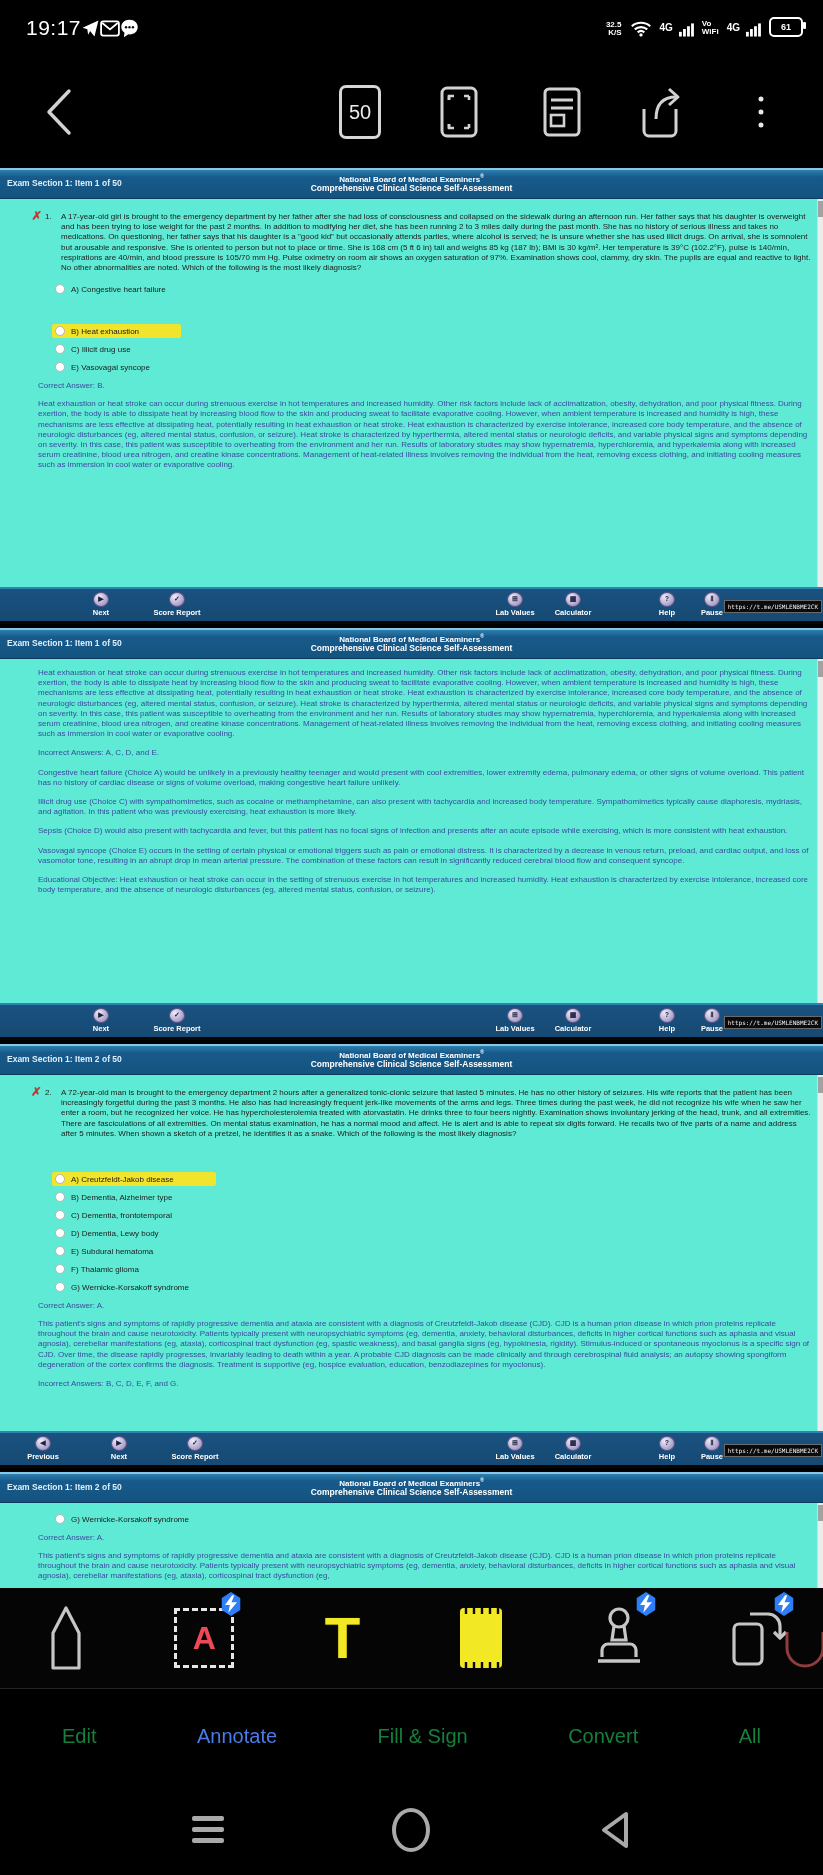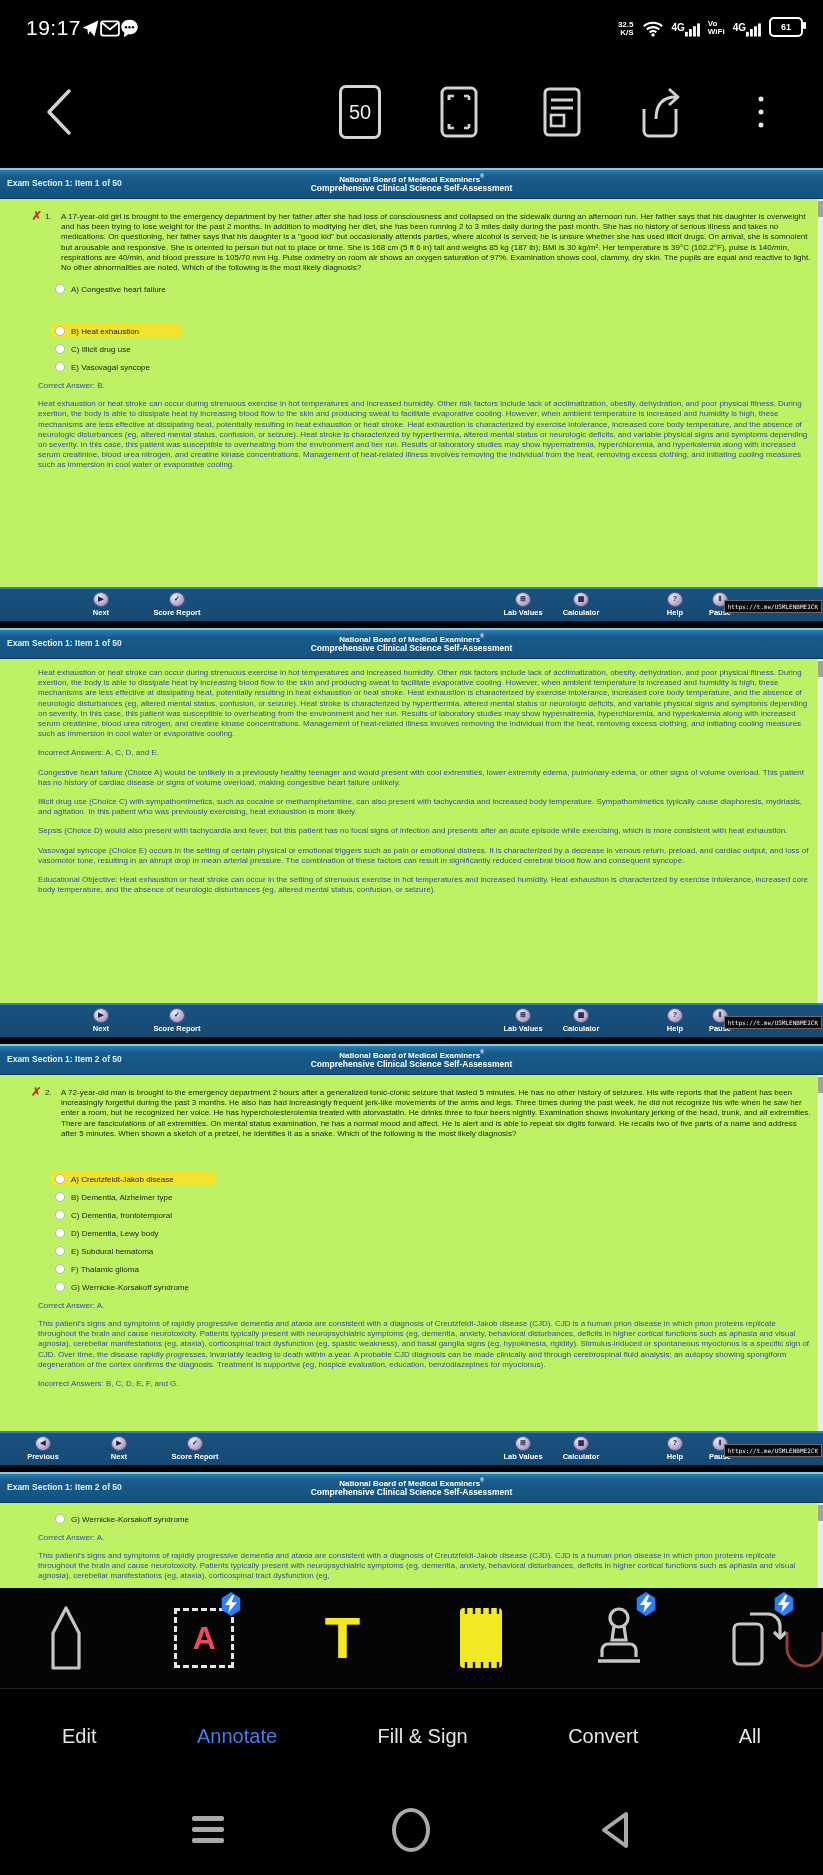--- a/index.html
+++ b/index.html
@@ -5,36 +5,36 @@
   html,body{margin:0;padding:0;}
   body{width:823px;height:1875px;position:relative;background:#000;font-family:"Liberation Sans",sans-serif;overflow:hidden;}
   svg{display:block;}
 
   
   .status-bar{position:absolute;top:0;left:0;right:0;height:56px;display:flex;align-items:center;justify-content:space-between;padding:0 20px 0 26px;box-sizing:border-box;color:#fff;}
   .sb-left{display:flex;align-items:center;}
   .sb-time{font-size:21px;letter-spacing:.5px;}
   .sb-right{display:flex;align-items:flex-end;gap:8px;padding-bottom:3px;}
   .sb-speed{font-size:8px;line-height:8px;font-weight:bold;text-align:right;}
-  .sb-netgrp{display:flex;align-items:flex-end;gap:0;}
+  .sb-netgrp{display:flex;align-items:flex-end;gap:6px;}
   .sb-netlabel{font-size:10px;font-weight:bold;line-height:9px;margin-bottom:5px;}
   .sb-vowifi{font-size:8px;line-height:8px;font-weight:bold;text-align:left;margin-bottom:1px;}
   .sb-batt{width:30px;height:16px;border:2px solid #fff;border-radius:5px;display:flex;align-items:center;justify-content:center;font-size:9px;font-weight:bold;position:relative;margin-bottom:0;}
   .sb-batt:after{content:"";position:absolute;right:-5px;top:3px;width:3px;height:7px;background:#fff;border-radius:1px;}
 
   
   .app-toolbar{position:absolute;top:56px;left:0;right:0;height:112px;background:#000;}
   .tb-item{position:absolute;top:50%;transform:translate(-50%,-50%);}
   .tb-pagebox{width:36px;height:48px;border:3px solid #d6d6d6;border-radius:7px;color:#ededed;font-size:20px;display:flex;align-items:center;justify-content:center;}
   .tb-dots{display:flex;flex-direction:column;gap:8px;}
   .tb-dots span{width:5px;height:5px;border-radius:50%;background:#e8e8e8;}
 
   
   #pdf-area{position:absolute;top:168px;left:0;width:823px;height:1420px;background:#000;overflow:hidden;}
-  .page{background:#bef264;position:relative;margin-bottom:4px;overflow:hidden;display:flex;flex-direction:column;}
+  .page{background:#5eead4;position:relative;margin-bottom:4px;overflow:hidden;display:flex;flex-direction:column;}
   .page-h1{height:456px;} .page-h2{height:412px;} .page-h3{height:424px;} .page-h4{height:116px;}
   .page-header{height:30px;flex:none;position:relative;display:flex;align-items:center;border-bottom:1px solid #0c3a5e;
     background:linear-gradient(180deg,#86c7e7 0,#86c7e7 2px,#2d7fae 2px,#175a8b 9px,#14537f 100%);}
   .ph-left{color:#dceffb;font-size:8.5px;font-weight:bold;padding-left:7px;position:relative;z-index:2;}
   .ph-center{position:absolute;left:0;right:0;text-align:center;color:#fff;font-weight:bold;z-index:1;}
   .ph-line1{font-size:8px;} .ph-line1 sup{font-size:5px;}
   .ph-line2{font-size:8.5px;}
   .page-body{flex:1;position:relative;}
   .q-row{display:flex;margin:13px 10px 0 30px;}
   .q-mark{color:#c23531;font-size:12px;font-weight:bold;width:15px;flex:none;transform:translateY(-3px) rotate(4deg);}
@@ -48,39 +48,39 @@
   .opt-label{font-size:8px;color:#1c1c1c;margin-left:6px;white-space:nowrap;}
   .answer{font-size:8px;color:#3b4ba1;margin:7px 10px 0 38px;}
   .para{font-size:8px;line-height:10.2px;color:#3b4ba1;margin:9px 10px 0 38px;}
   .page-scrollbar{position:absolute;right:0;top:0;bottom:0;width:5px;background:#ececec;border-left:1px solid #d8d8d8;}
   .page-scroll-thumb{position:absolute;top:2px;right:0;width:5px;height:16px;background:#a2a2a2;}
 
   .exam-nav{flex:none;height:34px;position:relative;display:flex;align-items:center;border-bottom:3px solid #060606;
     background:linear-gradient(180deg,#2f84b4 0,#2f84b4 2px,#1a517f 2px,#164a74 100%);}
   .nav-group-left{display:flex;gap:18px;padding-left:72px;align-items:center;}
   .page-p3 .nav-group-left{padding-left:14px;}
-  .nav-group-right{position:absolute;right:74px;display:flex;align-items:center;}
+  .nav-group-right{position:absolute;right:82px;display:flex;align-items:center;}
   .nav-btn{display:flex;flex-direction:column;align-items:center;width:58px;}
   .nav-btn.m-help{margin-left:36px;} .nav-btn.m-pause{margin-left:-13px;}
   .nav-btn-icon{width:14px;height:13px;border-radius:50%;border:1px solid #5f5787;color:#1d1d3d;font-size:7px;line-height:11px;text-align:center;font-weight:bold;
     background:radial-gradient(circle at 35% 30%,#efedf8,#a79ec9 70%,#7c72a8);}
   .nav-btn-label{font-size:7.5px;font-weight:bold;color:#fff;margin-top:1px;white-space:nowrap;}
   .watermark{position:absolute;right:1px;top:13px;background:#0b0b0b;border:1px solid #6a6a6a;color:#f0f0f0;font-family:"DejaVu Sans Mono",monospace;font-size:6px;padding:2px 3px;white-space:nowrap;z-index:3;}
 
   
   #tool-bar{position:absolute;top:1588px;height:100px;left:0;right:0;background:#050505;display:flex;align-items:center;justify-content:space-between;padding:0 34px;box-sizing:border-box;}
   .tool{position:relative;width:64px;height:72px;display:flex;align-items:center;justify-content:center;}
   .tool-badge{position:absolute;top:-10px;right:-6px;width:22px;height:24px;}
   .tool-partial{position:absolute;right:-14px;top:28px;}
   .ocr-box{width:54px;height:54px;border:3px dashed #e6e6e6;display:flex;align-items:center;justify-content:center;color:#ef4956;font-size:32px;font-weight:bold;}
   .text-t{color:#f2e824;font-size:58px;font-weight:bold;line-height:58px;text-shadow:0 0 1px #7a7200;}
 
   
   #tab-bar{position:absolute;top:1688px;height:96px;left:0;right:0;background:#000;border-top:1px solid #232323;display:flex;align-items:center;justify-content:space-between;padding:0 62px;box-sizing:border-box;}
-  .tab{font-size:20px;color:#e5e5e5;}
+  .tab{font-size:20px;color:#15803d;}
   .tab.active{color:#4a7ce8;}
 
   
   #android-nav{position:absolute;top:1784px;height:91px;left:0;right:0;background:#000;display:flex;align-items:center;justify-content:center;gap:168px;}
   .an-menu{display:flex;flex-direction:column;gap:6px;}
   .an-menu span{width:32px;height:5px;border-radius:2px;background:#a9a9a9;}
   .an-home{width:30px;height:36px;border:4px solid #a9a9a9;border-radius:50%;}
 </style>
 </head>
 <body>

